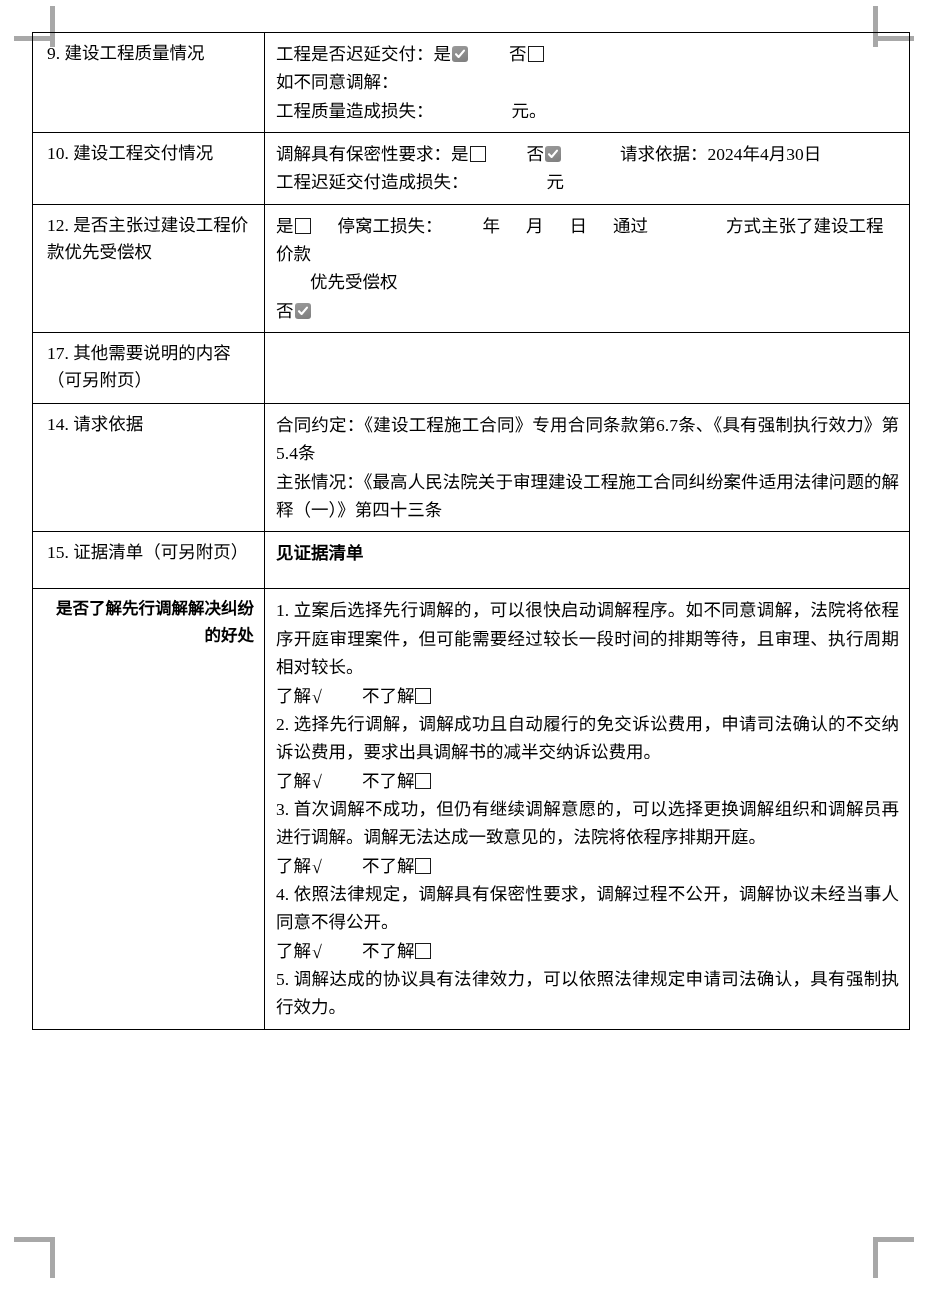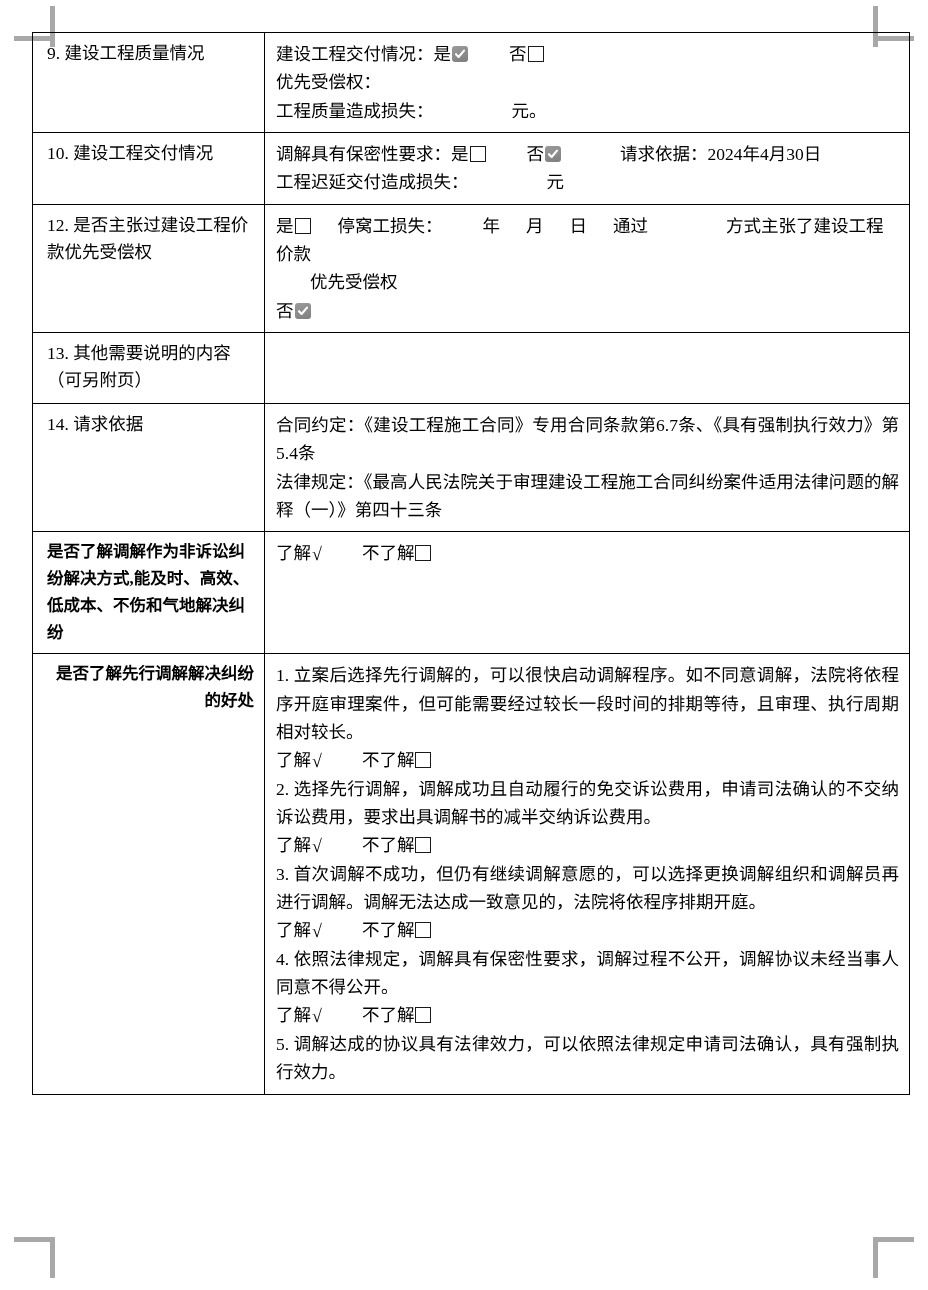--- a/index.html
+++ b/index.html
@@ -170,24 +170,24 @@
         <col>
       </colgroup>
   <tbody>
 
     <tr>
       <td class="mid">
         <div class="label-cell">9. 建设工程质量情况</div>
       </td>
       <td>
         <div class="value-cell">
-          <div class="line"><span>建设工程交付情况：是</span><span class="cb on"><svg width="14" height="14" viewBox="0 0 14 14">
+          <div class="line"><span>工程是否迟延交付：是</span><span class="cb on"><svg width="14" height="14" viewBox="0 0 14 14">
                     <path d="M3 7.2 L5.6 10 L11 3.6" fill="none" stroke="#ffffff" stroke-width="2.1" stroke-linecap="round" stroke-linejoin="round"></path>
                   </svg></span><span class="gap-m"></span><span>否</span><span class="cb off"></span></div>
-          <div class="line">优先受偿权：</div>
+          <div class="line">如不同意调解：</div>
           <div class="line"><span>工程质量造成损失：</span><span class="gap-xl"></span><span>元。</span></div>
         </div>
       </td>
     </tr>
 
     <tr>
       <td class="mid">
         <div class="label-cell">10. 建设工程交付情况</div>
       </td>
       <td>
@@ -211,51 +211,49 @@
           <div class="line indent">优先受偿权</div>
           <div class="line"><span>否</span><span class="cb on"><svg width="14" height="14" viewBox="0 0 14 14">
                     <path d="M3 7.2 L5.6 10 L11 3.6" fill="none" stroke="#ffffff" stroke-width="2.1" stroke-linecap="round" stroke-linejoin="round"></path>
                   </svg></span></div>
         </div>
       </td>
     </tr>
 
     <tr>
       <td>
-        <div class="label-cell">13. 其他需要说明的内容（可另附页）</div>
+        <div class="label-cell">17. 其他需要说明的内容（可另附页）</div>
       </td>
       <td>
         <div class="value-cell" style="min-height:56px"></div>
       </td>
     </tr>
 
     <tr>
       <td>
         <div class="label-cell">14. 请求依据</div>
       </td>
       <td>
         <div class="value-cell">
           <div class="para">合同约定：《建设工程施工合同》专用合同条款第6.7条、《具有强制执行效力》第5.4条</div>
-          <div class="para">法律规定：《最高人民法院关于审理建设工程施工合同纠纷案件适用法律问题的解释（一）》第四十三条</div>
-        </div>
-      </td>
-    </tr>
-
-
-
-    <tr>
-      <td>
-        <div class="label-cell bold">是否了解调解作为非诉讼纠纷解决方式,能及时、高效、低成本、不伤和气地解决纠纷</div>
-      </td>
-      <td class="mid">
-        <div class="value-cell">
-          <div class="line"><span>了解</span><span class="tick">√</span><span class="gap-m"></span><span>不了解</span><span class="cb off"></span></div>
-        </div>
-      </td>
-    </tr>
+          <div class="para">主张情况：《最高人民法院关于审理建设工程施工合同纠纷案件适用法律问题的解释（一）》第四十三条</div>
+        </div>
+      </td>
+    </tr>
+
+    <tr>
+      <td>
+        <div class="label-cell">15. 证据清单（可另附页）</div>
+      </td>
+      <td>
+        <div class="value-cell bold" style="min-height:42px">见证据清单</div>
+      </td>
+    </tr>
+
+
 
     <tr>
       <td class="mid">
         <div class="label-cell bold centered">是否了解先行调解解决纠纷的好处</div>
       </td>
       <td>
         <div class="value-cell">
           <div class="para">1. 立案后选择先行调解的，可以很快启动调解程序。如不同意调解，法院将依程序开庭审理案件，但可能需要经过较长一段时间的排期等待，且审理、执行周期相对较长。</div>
           <div class="line"><span>了解</span><span class="tick">√</span><span class="gap-m"></span><span>不了解</span><span class="cb off"></span></div>
 

